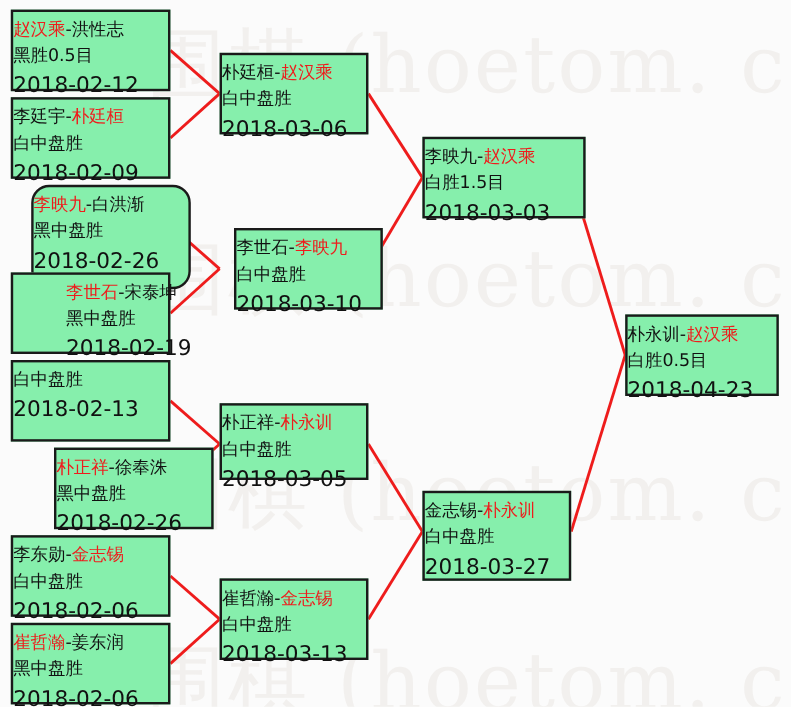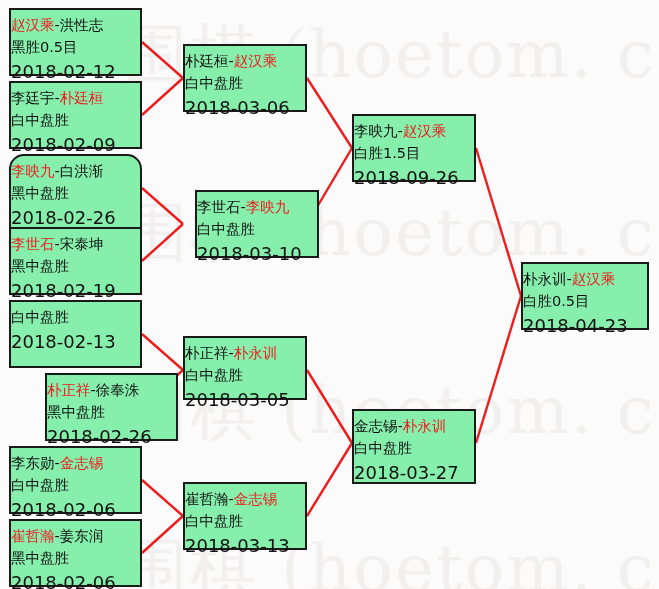--- a/index.html
+++ b/index.html
@@ -85,26 +85,26 @@
       <div class="match" style="left: 9px; top: 8px; width: 133px; height: 68px;">
         <div class="players"><span class="w">赵汉乘</span><span class="sep">-</span><span class="l">洪性志</span></div>
         <div class="result">黑胜0.5目</div>
         <div class="date">2018-02-12</div>
       </div>
       <div class="match" style="left: 9px; top: 81px; width: 133px; height: 68px;">
         <div class="players"><span class="l">李廷宇</span><span class="sep">-</span><span class="w">朴廷桓</span></div>
         <div class="result">白中盘胜</div>
         <div class="date">2018-02-09</div>
       </div>
-      <div class="match" style="left: 9px; top: 154px; width: 133px; height: 87px; border-radius: 15px;">
+      <div class="match" style="left: 26px; top: 154px; width: 133px; height: 87px; border-radius: 15px;">
         <div class="players"><span class="w">李映九</span><span class="sep">-</span><span class="l">白洪渐</span></div>
         <div class="result">黑中盘胜</div>
         <div class="date">2018-02-26</div>
       </div>
-      <div class="match" style="left: 9px; top: 227px; width: 133px; height: 68px;">
+      <div class="match" style="left: 9px; top: 227px; width: 133px; height: 68px; padding-left: 44px;">
         <div class="players"><span class="w">李世石</span><span class="sep">-</span><span class="l">宋泰坤</span></div>
         <div class="result">黑中盘胜</div>
         <div class="date">2018-02-19</div>
       </div>
       <div class="match" style="left: 9px; top: 300px; width: 133px; height: 68px;">
         <div class="result">白中盘胜</div>
         <div class="date">2018-02-13</div>
       </div>
       <div class="match" style="left: 9px; top: 373px; width: 133px; height: 68px; margin-left: 36px;">
         <div class="players"><span class="w">朴正祥</span><span class="sep">-</span><span class="l">徐奉洙</span></div>
@@ -134,24 +134,24 @@
       <div class="match" style="left: 183px; top: 336px; width: 124px; height: 64px;">
         <div class="players"><span class="l">朴正祥</span><span class="sep">-</span><span class="w">朴永训</span></div>
         <div class="result">白中盘胜</div>
         <div class="date">2018-03-05</div>
       </div>
       <div class="match" style="left: 183px; top: 482px; width: 124px; height: 68px;">
         <div class="players"><span class="l">崔哲瀚</span><span class="sep">-</span><span class="w">金志锡</span></div>
         <div class="result">白中盘胜</div>
         <div class="date">2018-03-13</div>
       </div>
-      <div class="match" style="left: 352px; top: 114px; width: 124px; height: 68px;">
+      <div class="match" style="left: 352px; top: 114px; width: 136px; height: 68px;">
         <div class="players"><span class="l">李映九</span><span class="sep">-</span><span class="w">赵汉乘</span></div>
         <div class="result">白胜1.5目</div>
-        <div class="date">2018-09-26</div>
+        <div class="date">2018-03-03</div>
       </div>
       <div class="match" style="left: 352px; top: 409px; width: 124px; height: 75px;">
         <div class="players"><span class="l">金志锡</span><span class="sep">-</span><span class="w">朴永训</span></div>
         <div class="result">白中盘胜</div>
         <div class="date">2018-03-27</div>
       </div>
       <div class="match" style="left: 521px; top: 262px; width: 128px; height: 68px;">
         <div class="players"><span class="l">朴永训</span><span class="sep">-</span><span class="w">赵汉乘</span></div>
         <div class="result">白胜0.5目</div>
         <div class="date">2018-04-23</div>

